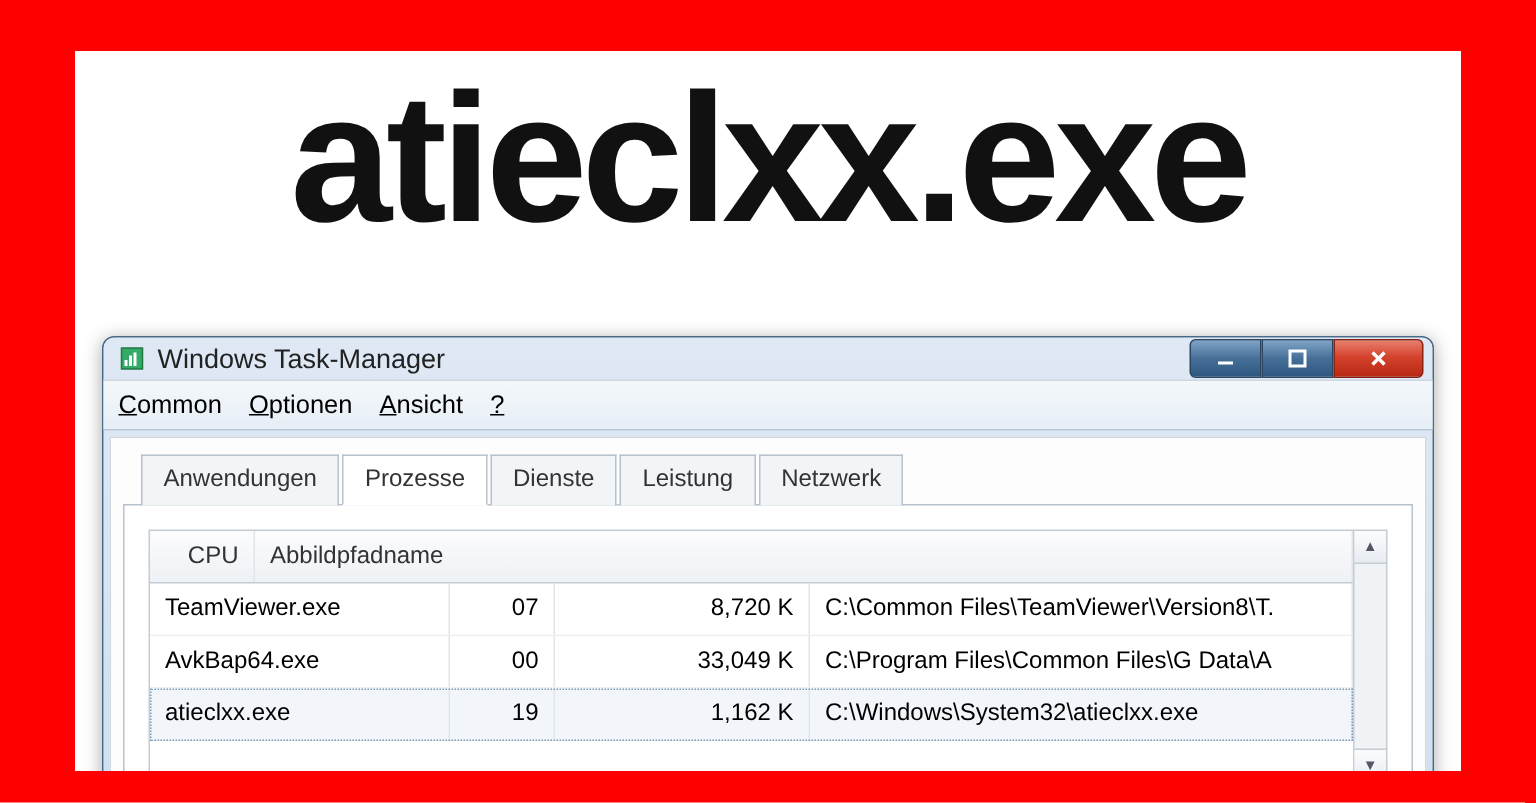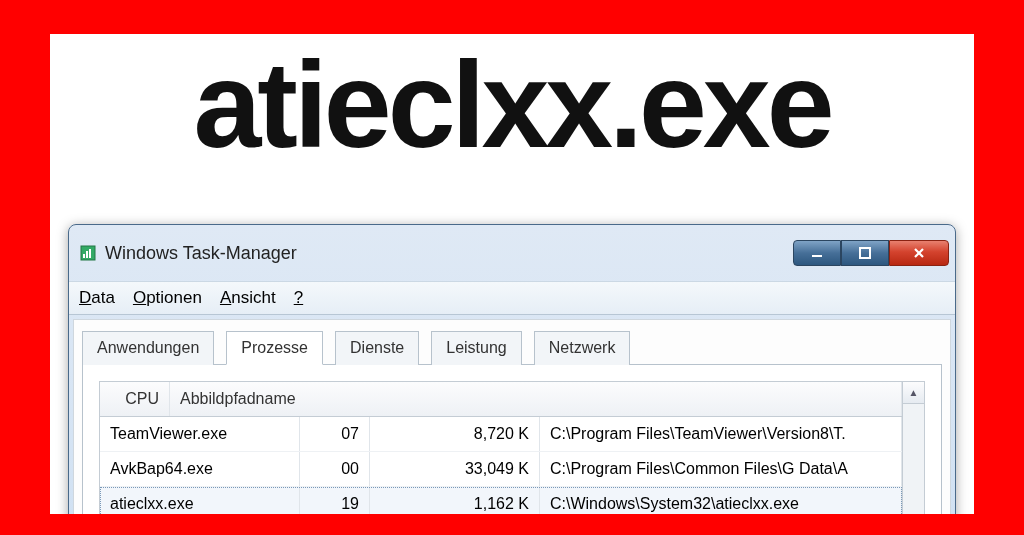--- a/index.html
+++ b/index.html
@@ -35,21 +35,21 @@
     top: 190px;
     width: 888px;
     background: linear-gradient(180deg,#dfe9f5 0%,#cfe0f2 100%);
     border: 1px solid #4a6a8a;
     border-radius: 8px 8px 0 0;
     box-shadow: 0 2px 12px rgba(0,0,0,.35);
   }
   .titlebar {
     display: flex;
     align-items: center;
-    height: 56px;
+    height: 28px;
     padding: 0 6px 0 10px;
     font-size: 18px;
     color: #222;
   }
   .titlebar .icon {
     width: 18px; height: 18px; margin-right: 8px;
     display: inline-flex; align-items: center; justify-content: center;
   }
   .titlebar .title { flex: 1; }
   .win-buttons { display: flex; gap: 0; }
@@ -79,21 +79,21 @@
   }
   .menubar span { cursor: pointer; }
   .underline-first::first-letter { text-decoration: underline; }
   .qmark { text-decoration: underline; }
   .client {
     background: #fdfdfd;
     margin: 4px;
     border: 1px solid #cfd7de;
     padding: 10px 8px 0 8px;
   }
-  .tabs { display: flex; gap: 12px; }
+  .tabs { display: flex; gap: 2px; margin-left: 12px; }
   .tab {
     padding: 7px 14px;
     font-size: 16px;
     background: #f2f5f8;
     border: 1px solid #b7c2cc;
     border-bottom: none;
     position: relative;
     top: 1px;
     cursor: pointer;
     color: #333;
@@ -179,21 +179,21 @@
         </button>
         <button class="close">
           <svg width="14" height="14" viewBox="0 0 14 14">
               <path d="M3 3 L11 11 M11 3 L3 11" stroke="#fff" stroke-width="2.2"></path>
             </svg>
         </button>
       </div>
     </div>
 
     <div class="menubar">
-      <span class="underline-first">Data</span>
+      <span class="underline-first">Common</span>
       <span class="underline-first">Optionen</span>
       <span class="underline-first">Ansicht</span>
       <span class="qmark">?</span>
     </div>
 
     <div class="client">
       <div class="tabs">
         <div class="tab">Anwendungen</div>
         <div class="tab active">Prozesse</div>
         <div class="tab">Dienste</div>
@@ -206,21 +206,21 @@
           <div class="grid-main">
             <div class="grid-head">
               <div class="c-cpu">CPU</div>
               <div class="c-path">Abbildpfadname</div>
             </div>
             <div class="rows-clip" id="rows-host">
                 <div class="row">
                   <div class="c-name">TeamViewer.exe</div>
                   <div class="c-cpu">07</div>
                   <div class="c-mem">8,720 K</div>
-                  <div class="c-path">C:\Program Files\TeamViewer\Version8\T.</div>
+                  <div class="c-path">C:\Common Files\TeamViewer\Version8\T.</div>
                 </div>
                 <div class="row">
                   <div class="c-name">AvkBap64.exe</div>
                   <div class="c-cpu">00</div>
                   <div class="c-mem">33,049 K</div>
                   <div class="c-path">C:\Program Files\Common Files\G Data\A</div>
                 </div>
                 <div class="row selected">
                   <div class="c-name">atieclxx.exe</div>
                   <div class="c-cpu">19</div>

